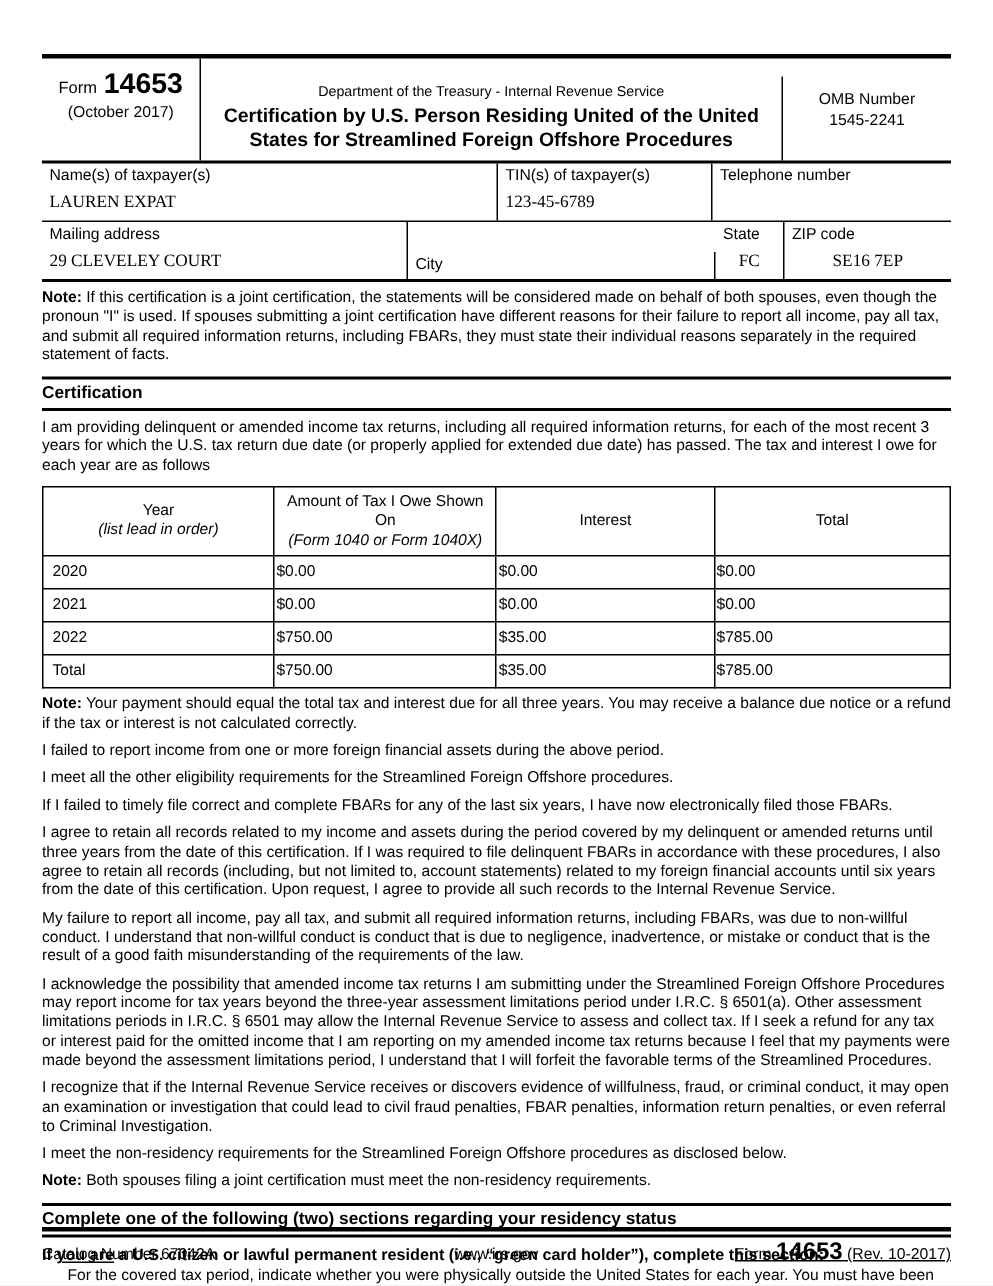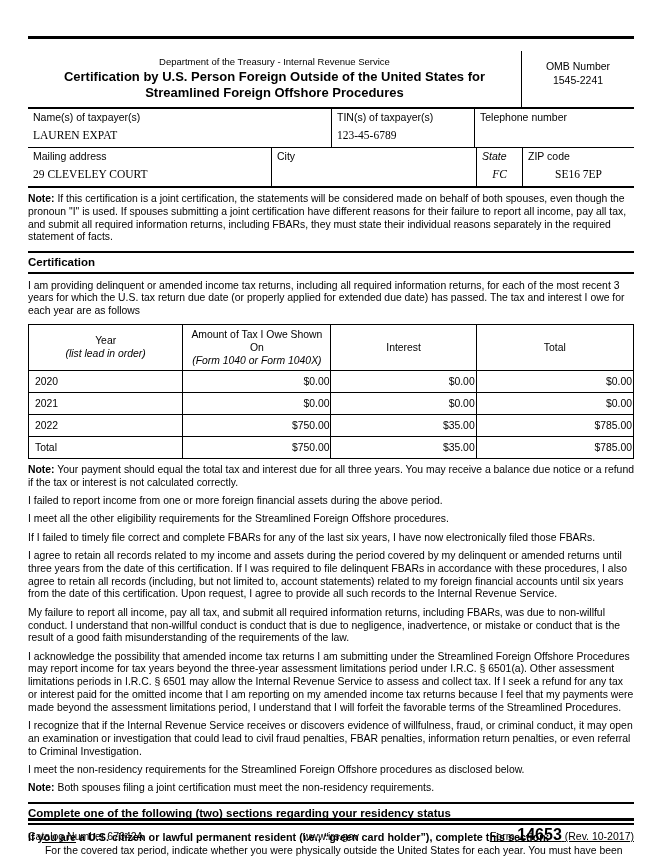--- a/index.html
+++ b/index.html
@@ -13,68 +13,73 @@
   .form-word { font-size:11px; }
   .form-num  { font-size:19px; font-weight:bold; }
   .form-rev  { font-size:10.5px; margin-top:1px; }
   .hdr-title { flex:1; text-align:center; padding:3px 10px 5px; border-right:1.5px solid #000;margin-top:12px; }
   .agency { font-size:9.5px; padding-top:2px; }
   .title  { font-size:13px; font-weight:bold; line-height:1.25; margin-top:2px; }
   .hdr-omb { width:112px; display:flex; flex-direction:column; justify-content:center; text-align:center; font-size:10.5px; line-height:1.35; }
 
   
   .frow { display:flex; border-bottom:1.5px solid #000; }
-  .frow.thick { border-bottom:2.5px solid #000; }
+  .frow.thick { border-bottom:2.5px solid #000;align-items:flex-end; }
   .fcell { border-right:1.5px solid #000; padding:2px 5px 4px; box-sizing:border-box; }
   .fcell:last-child { border-right:none; }
   .flbl { font-size:10.5px; }
   .fval { font-family:"Liberation Serif", serif; font-size:11.5px; margin-top:6px; min-height:14px; }
   .center { text-align:center; }
   .w-name{width:304px;} .w-tin{width:143px;} .w-phone{flex:1;}
-  .w-addr{width:244px;} .w-city{width:205px;} .w-state{width:46px;font-style:italic;} .w-zip{flex:1;}
+  .w-addr{width:244px;} .w-city{width:205px;} .w-state{width:46px;} .w-zip{flex:1;}
 
   
   .note, .para { font-size:10.4px; line-height:1.23; margin:5.5px 0; }
   .nlabel { font-weight:bold; }
 
   
   .secbar { border-top:2px solid #000; border-bottom:2px solid #000; font-size:11.5px; font-weight:bold;
             padding:3px 0 4px; margin-top:7px; }
 
   
   .ctable { width:100%; border-collapse:collapse; margin-top:5px; }
   .ctable th, .ctable td { border:1.5px solid #000; font-size:10.4px; font-weight:normal; }
   .ctable th { text-align:center; padding:3px 4px; line-height:1.25; }
   .ctable .sub { font-style:italic; }
   .ctable td { height:17px; padding:2px 1px; }
   td.year { text-align:left; padding-left:6px; }
-  td.money { text-align:right; }
+  td.money { text-align:left; }
   col.c1{width:25.5%;} col.c2{width:24.5%;} col.c3{width:24%;} col.c4{width:26%;}
 
   .res-head { font-size:10.8px; font-weight:bold; margin:6px 0 1px; }
   .u { text-decoration:underline; }
   .indent { margin-left:17px; margin-top:2px; }
 
   
   .footer-wrap { position:absolute; left:28px; right:28px; bottom:13px; }
   .frule { border-top:3px solid #000; }
   .footer { display:flex; align-items:baseline; padding-top:5px; font-size:10.5px; }
   .f-left{flex:1.2;} .f-center{flex:1; text-align:center;} .f-right{flex:1.2; text-align:right; white-space:nowrap;text-decoration:underline;}
   .f-num { font-size:16px; font-weight:bold; }
 </style>
 </head>
 <body>
 
 <div class="page">
   <div class="inner">
 
     <div class="hdr">
+      <div class="hdr-form">
+        <span class="form-word">Form</span>
+        <span class="form-num">14653</span>
+        <div class="form-rev">(October 2017)</div>
+      </div>
       <div class="hdr-title">
         <div class="agency">Department of the Treasury - Internal Revenue Service</div>
-        <div class="title">Certification by U.S. Person Foreign Outside of the United States for Streamlined Foreign Offshore Procedures</div>
+        <div class="title">Certification by U.S. Person Residing United of the United States for Streamlined Foreign Offshore Procedures</div>
       </div>
       <div class="hdr-omb">
         <span>OMB Number</span>
         <span>1545-2241</span>
       </div>
     </div>
 
     <div class="frow">
       <div class="fcell w-name">
         <div class="flbl">Name(s) of taxpayer(s)</div>

